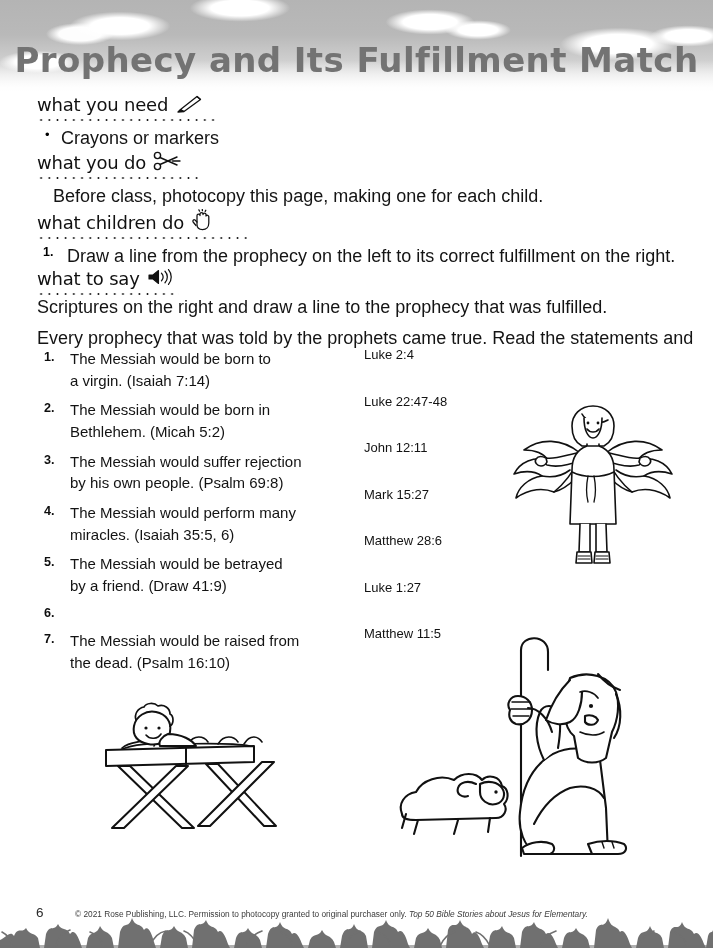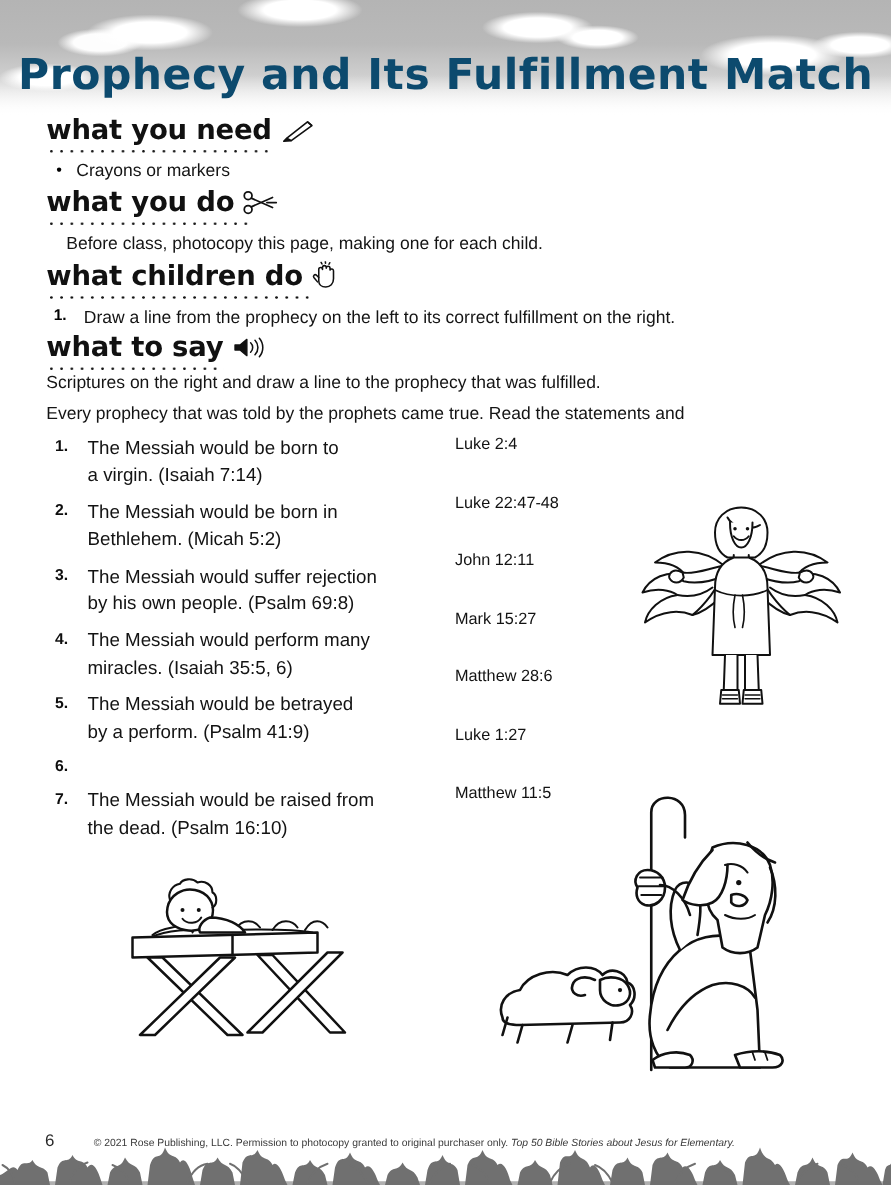--- a/index.html
+++ b/index.html
@@ -37,48 +37,48 @@
   }
 
   .title {
     position: absolute; left: 0; top: 40px;
     width: 713px;
     text-align: center;
     font-family: "DejaVu Sans", sans-serif;
     font-size: 34px;
     font-weight: 700;
     letter-spacing: 0.4px;
-    color: #0c4a6e;
+    color: #737373;
     white-space: nowrap;
     z-index: 5;
   }
 
   
   .sec { position: absolute; left: 37px; }
   .head-row { display: flex; align-items: flex-end; gap: 7px; }
   .head-txt {
     font-family: "DejaVu Sans", sans-serif;
-    font-size: 22px;
-    font-weight: 700;
+    font-size: 18px;
+    font-weight: 400;
     color: #111;
     line-height: 1.05;
     letter-spacing: -0.2px;
   }
   .dots {
     height: 2px;
     margin-top: 4px;
     background-image: radial-gradient(circle, #151515 0.9px, rgba(0,0,0,0) 1.1px);
     background-size: 8.2px 2px;
     background-repeat: repeat-x;
   }
   .ico { display: inline-block; line-height: 0; margin-bottom: 2px; }
 
   .body-txt {
     font-family: "Liberation Sans", sans-serif;
-    font-size: 14px;
+    font-size: 18px;
     color: #141414;
     line-height: 1.42;
   }
 
   .bullet-row { display: flex; margin-top: 5px; padding-left: 8px; }
   .bullet-dot { width: 16px; font-size: 13px; line-height: 1.42; }
 
   .numlist-row { display: flex; margin-top: 5px; padding-left: 6px; }
   .numlist-n { width: 24px; font-weight: 700; font-size: 12.4px; line-height: 1.42; }
 
@@ -236,21 +236,21 @@
       <span class="pr-num">4.</span>
       <span class="pr-txt">
         <span>The Messiah would perform many</span><br>
         <span>miracles. (Isaiah 35:5, 6)</span>
       </span>
     </div>
     <div class="pr-row">
       <span class="pr-num">5.</span>
       <span class="pr-txt">
         <span>The Messiah would be betrayed</span><br>
-        <span>by a perform. (Psalm 41:9)</span>
+        <span>by a friend. (Draw 41:9)</span>
       </span>
     </div>
     <div class="pr-row">
       <span class="pr-num">6.</span>
     </div>
     <div class="pr-row">
       <span class="pr-num">7.</span>
       <span class="pr-txt">
         <span>The Messiah would be raised from</span><br>
         <span>the dead. (Psalm 16:10)</span>

